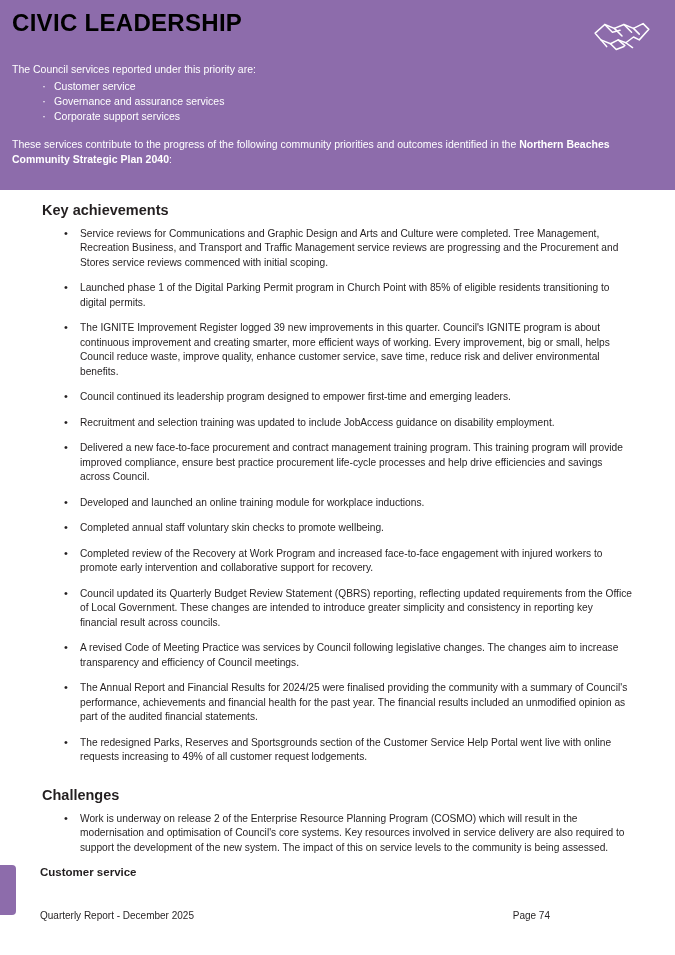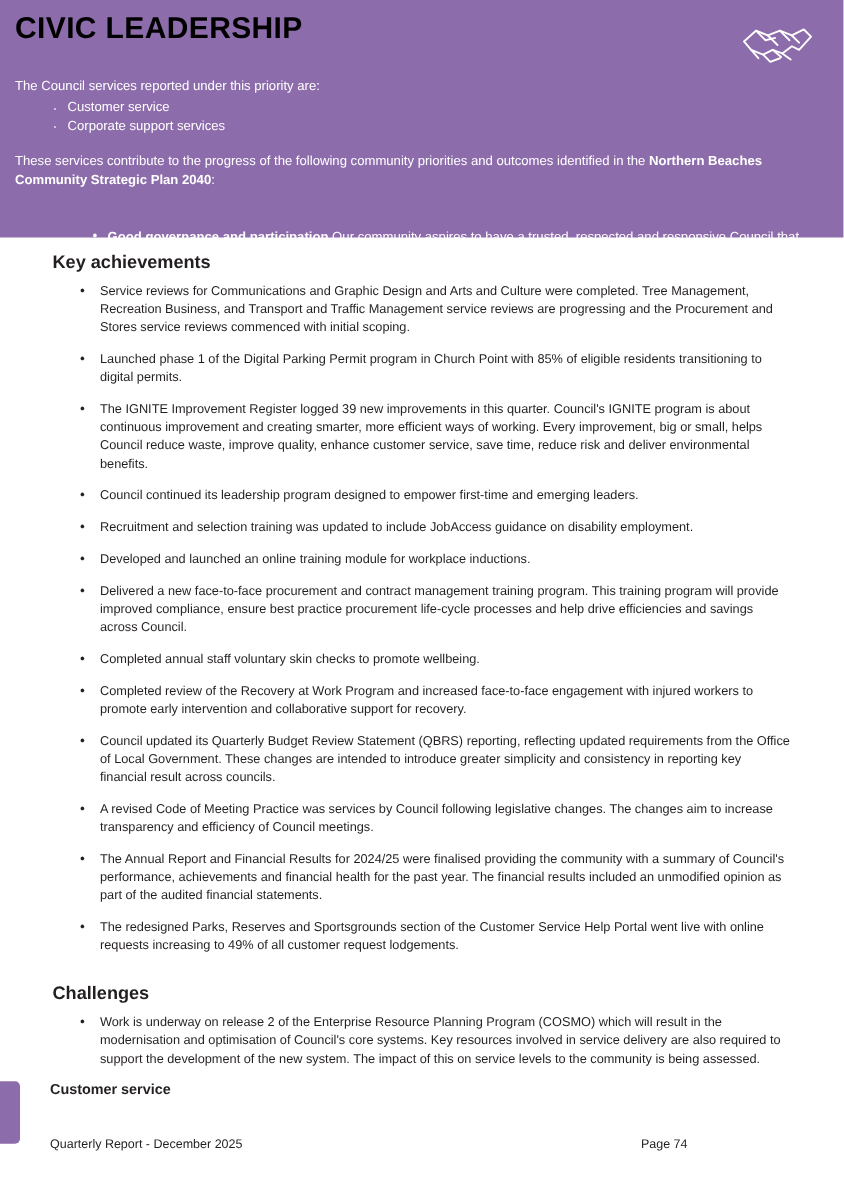--- a/index.html
+++ b/index.html
@@ -191,20 +191,21 @@
       <path d="M20 31 L26 37 L34 34"></path>
       <path d="M28 27 L35 33"></path>
       <path d="M36 30 L43 35"></path>
       <path d="M10 27 L16 34"></path>
     </svg>
 
     <div class="banner-intro">The Council services reported under this priority are:</div>
 
     <ul class="banner-list">
       <li>Customer service</li>
+      <li>Governance and assurance services</li>
       <li>Corporate support services</li>
     </ul>
 
     <div class="banner-para2">
       <span>These services contribute to the progress of the following community priorities and outcomes identified in the </span><b>Northern Beaches Community Strategic Plan 2040</b><span>:</span>
     </div>
 
     <ul class="banner-bullets">
       <li>
         <span class="lead">Good governance and participation</span><span> Our community aspires to have a trusted, respected and responsive Council that drives better outcomes through genuine engagement and collaboration</span>
@@ -214,22 +215,22 @@
 
   <div class="content">
 
     <h2 class="section-heading">Key achievements</h2>
     <ul class="bullets">
       <li>Service reviews for Communications and Graphic Design and Arts and Culture were completed. Tree Management, Recreation Business, and Transport and Traffic Management service reviews are progressing and the Procurement and Stores service reviews commenced with initial scoping.</li>
       <li>Launched phase 1 of the Digital Parking Permit program in Church Point with 85% of eligible residents transitioning to digital permits.</li>
       <li>The IGNITE Improvement Register logged 39 new improvements in this quarter. Council's IGNITE program is about continuous improvement and creating smarter, more efficient ways of working. Every improvement, big or small, helps Council reduce waste, improve quality, enhance customer service, save time, reduce risk and deliver environmental benefits.</li>
       <li>Council continued its leadership program designed to empower first-time and emerging leaders.</li>
       <li>Recruitment and selection training was updated to include JobAccess guidance on disability employment.</li>
+      <li>Delivered a new face-to-face procurement and contract management training program. This training program will provide improved compliance, ensure best practice procurement life-cycle processes and help drive efficiencies and savings across Council.</li>
       <li>Developed and launched an online training module for workplace inductions.</li>
-      <li>Delivered a new face-to-face procurement and contract management training program. This training program will provide improved compliance, ensure best practice procurement life-cycle processes and help drive efficiencies and savings across Council.</li>
       <li>Completed annual staff voluntary skin checks to promote wellbeing.</li>
       <li>Completed review of the Recovery at Work Program and increased face-to-face engagement with injured workers to promote early intervention and collaborative support for recovery.</li>
       <li>Council updated its Quarterly Budget Review Statement (QBRS) reporting, reflecting updated requirements from the Office of Local Government. These changes are intended to introduce greater simplicity and consistency in reporting key financial result across councils.</li>
       <li>A revised Code of Meeting Practice was services by Council following legislative changes. The changes aim to increase transparency and efficiency of Council meetings.</li>
       <li>The Annual Report and Financial Results for 2024/25 were finalised providing the community with a summary of Council's performance, achievements and financial health for the past year. The financial results included an unmodified opinion as part of the audited financial statements.</li>
       <li>The redesigned Parks, Reserves and Sportsgrounds section of the Customer Service Help Portal went live with online requests increasing to 49% of all customer request lodgements.</li>
     </ul>
 
     <div class="challenges-wrap">
       <h2 class="section-heading">Challenges</h2>

